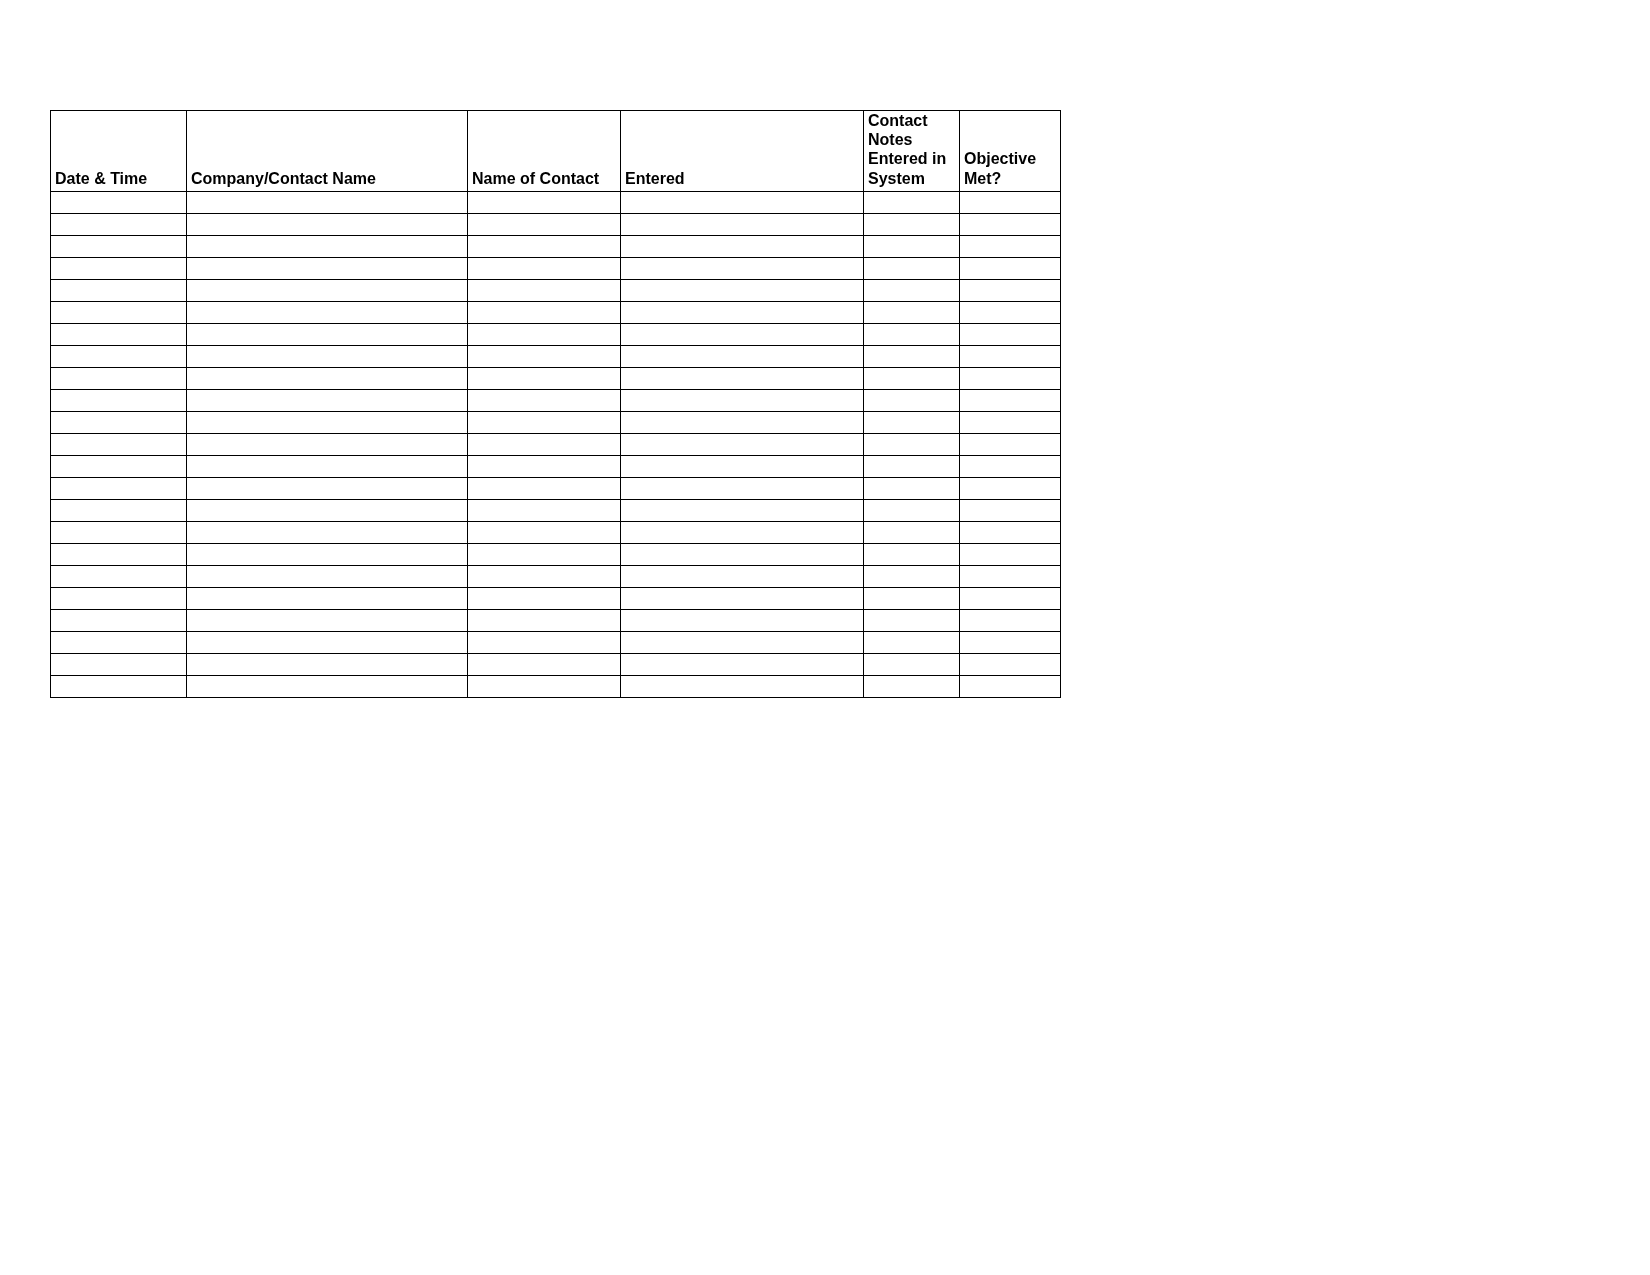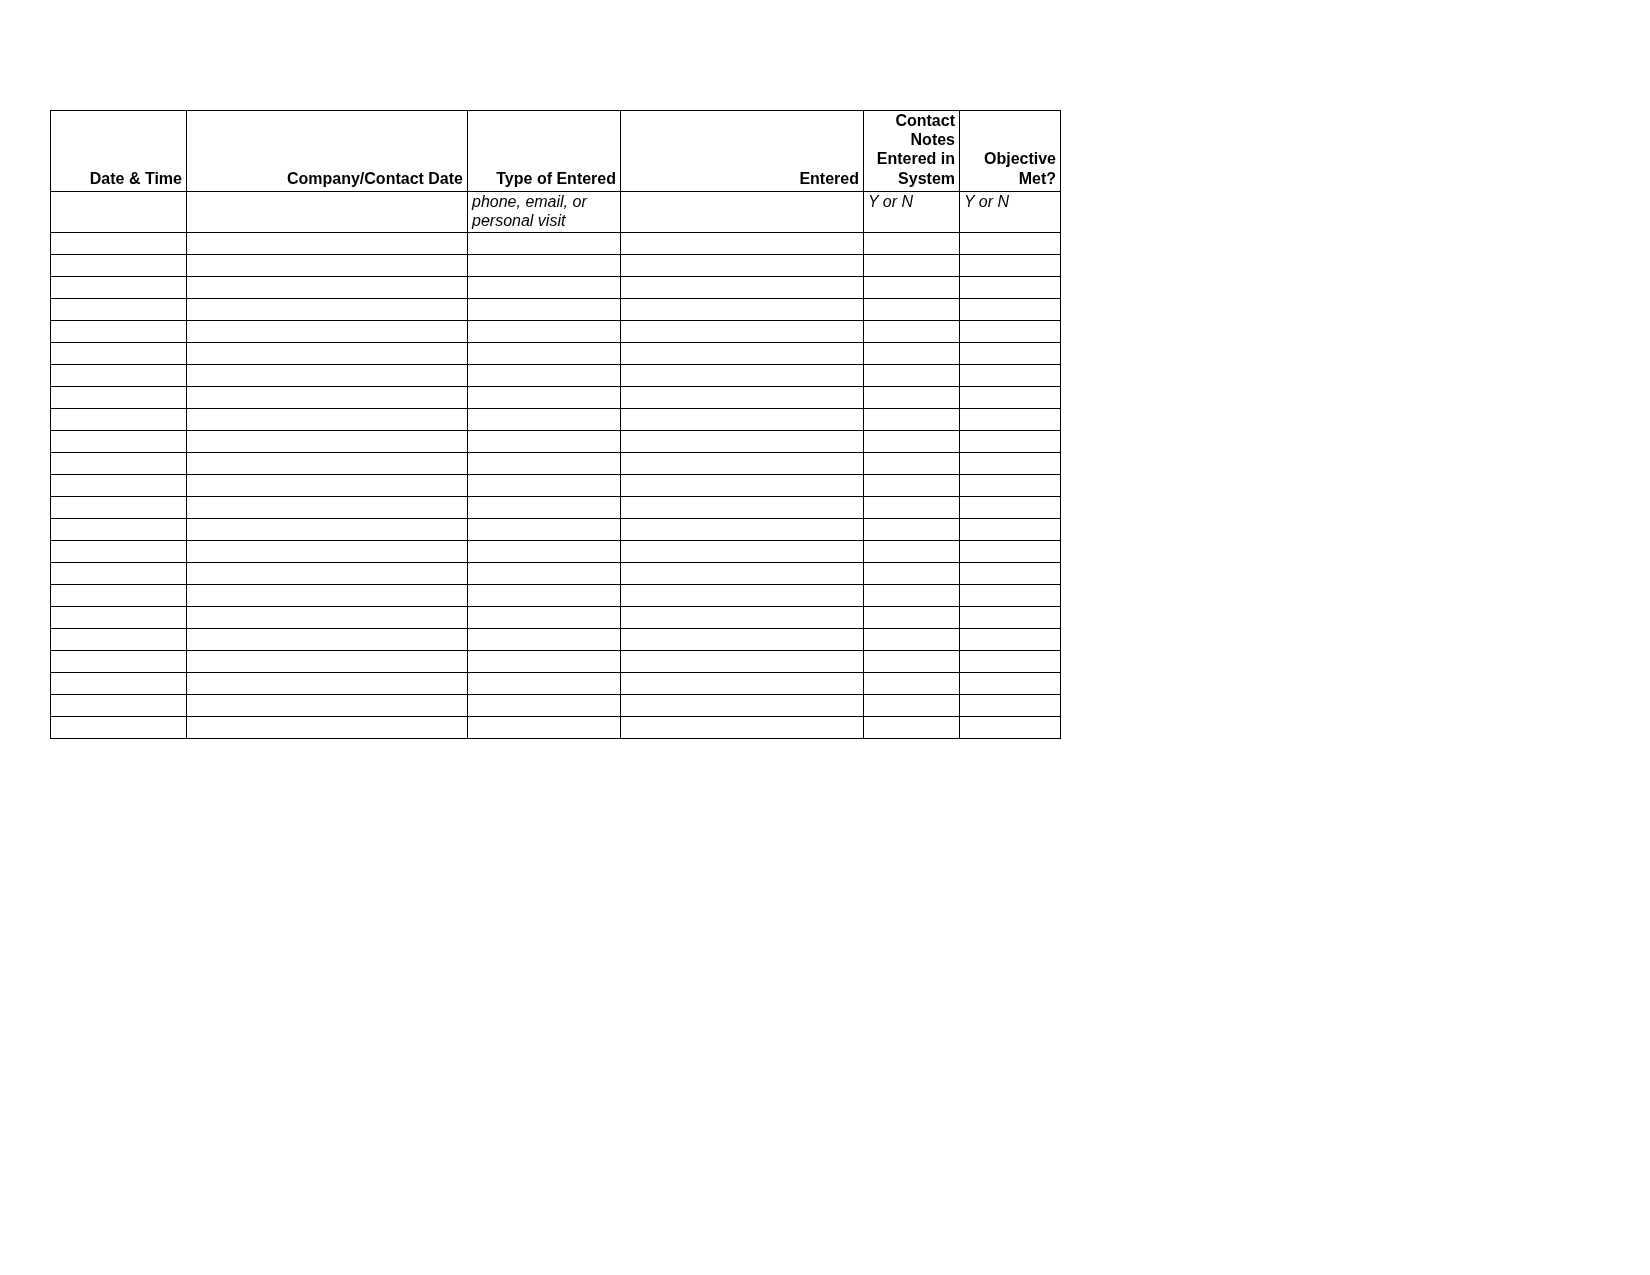--- a/index.html
+++ b/index.html
@@ -27,21 +27,21 @@
 
   th, td {
     border: 1px solid #000;
     padding: 0 4px;
     font-size: 16px;
     line-height: 1.2;
     vertical-align: middle;
   }
   th {
     font-weight: bold;
-    text-align: right;
+    text-align: left;
     height: 72px;
     vertical-align: bottom;
     padding-bottom: 3px;
   }
   td {
     height: 21px;
   }
   tr.hint td {
     font-style: italic;
     text-align: left;
@@ -60,36 +60,28 @@
       <col class="c-date">
       <col class="c-name">
       <col class="c-type">
       <col class="c-purp">
       <col class="c-notes">
       <col class="c-obj">
     </colgroup>
     <thead>
       <tr>
         <th>Date &amp; Time</th>
-        <th>Company/Contact Date</th>
-        <th>Type of Entered</th>
+        <th>Company/Contact Name</th>
+        <th>Name of Contact</th>
         <th>Entered</th>
         <th>Contact Notes Entered in System</th>
         <th>Objective Met?</th>
       </tr>
     </thead>
     <tbody id="tbody">
-      <tr class="hint">
-        <td class="tall"></td>
-        <td class="tall"></td>
-        <td class="tall">phone, email, or personal visit</td>
-        <td class="tall"></td>
-        <td class="tall">Y or N</td>
-        <td class="tall">Y or N</td>
-      </tr>
     <tr>
           <td></td>
           <td></td>
           <td></td>
           <td></td>
           <td></td>
           <td></td>
         </tr>
         <tr>
           <td></td>

